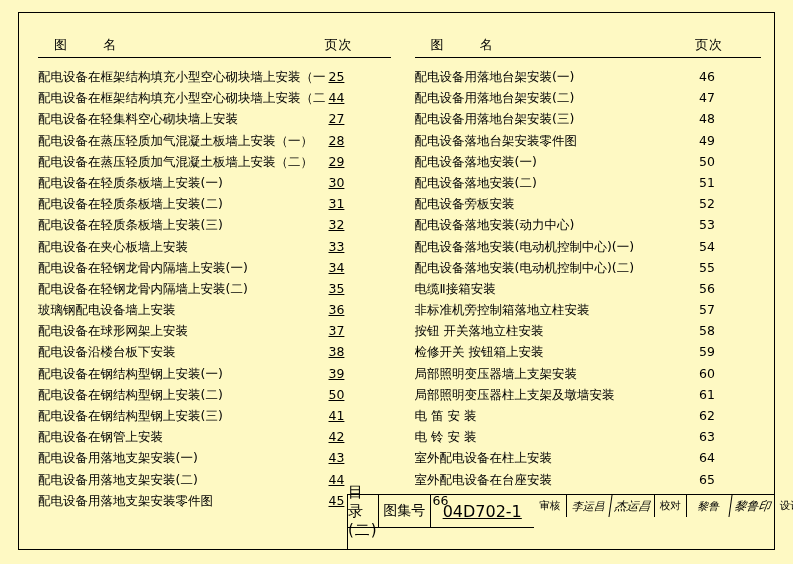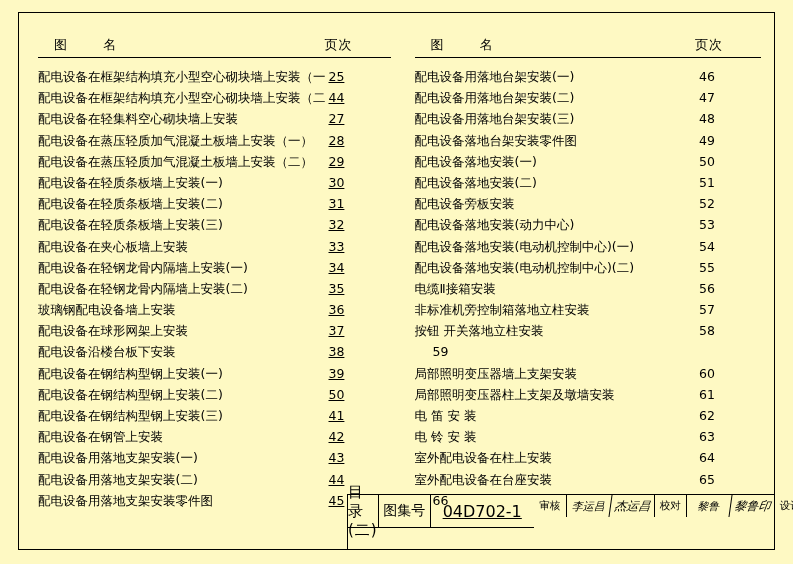--- a/index.html
+++ b/index.html
@@ -325,20 +325,21 @@
           </div>
         <div class="entry">
             <span class="title">非标准机旁控制箱落地立柱安装</span>
             <span class="page">57</span>
           </div>
         <div class="entry">
             <span class="title">按钮 开关落地立柱安装</span>
             <span class="page">58</span>
           </div>
         <div class="entry">
+            <span class="title">检修开关 按钮箱上安装</span>
             <span class="page">59</span>
           </div>
         <div class="entry">
             <span class="title">局部照明变压器墙上支架安装</span>
             <span class="page">60</span>
           </div>
         <div class="entry">
             <span class="title">局部照明变压器柱上支架及墩墙安装</span>
             <span class="page">61</span>
           </div>

